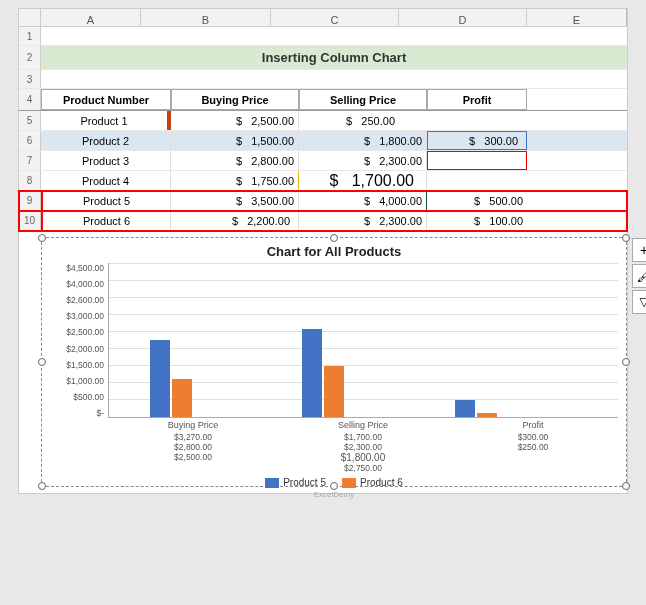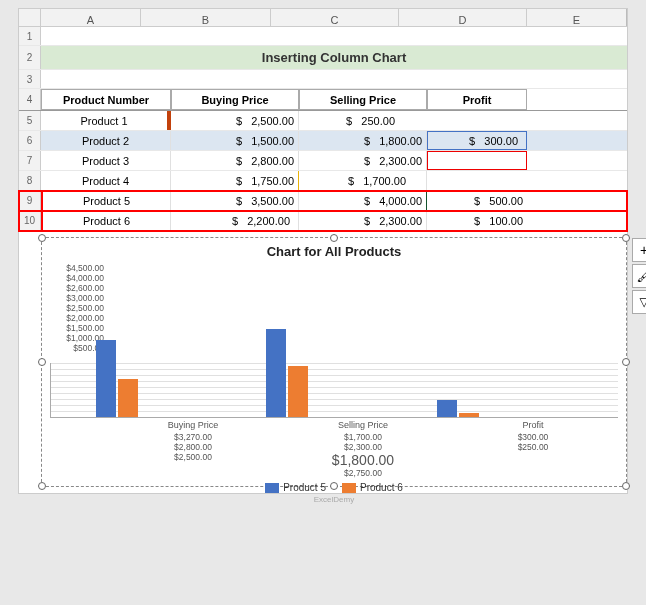--- a/index.html
+++ b/index.html
@@ -86,21 +86,21 @@
       <div style="width:130px; border-right:1px solid #e0e0e0; display:flex; align-items:center; justify-content:center; font-size:11px;">Product 3</div>
       <div style="width:128px; border-right:1px solid #e0e0e0; display:flex; align-items:center; justify-content:flex-end; padding-right:4px; font-size:11px;">$ &nbsp; 2,800.00</div>
       <div style="width:128px; border-right:1px solid #e0e0e0; display:flex; align-items:center; justify-content:flex-end; padding-right:4px; font-size:11px;">$ &nbsp; 2,300.00</div>
       <div style="width:100px; display:flex; align-items:center; justify-content:flex-end; padding-right:4px; font-size:11px; border:1px solid #e00;"></div>
     </div>
 
     <div style="display:flex; height:20px; border-bottom:1px solid #e8e8e8;">
       <div style="width:22px; background:#f2f2f2; border-right:1px solid #ccc; text-align:center; font-size:10px; line-height:20px; color:#666;">8</div>
       <div style="width:130px; border-right:1px solid #e0e0e0; display:flex; align-items:center; justify-content:center; font-size:11px;">Product 4</div>
       <div style="width:128px; border-right:1px solid #eab308; display:flex; align-items:center; justify-content:flex-end; padding-right:4px; font-size:11px;">$ &nbsp; 1,750.00</div>
-      <div style="width:128px; border-right:1px solid #e0e0e0; display:flex; align-items:center; justify-content:flex-end; padding-right:20px; font-size:11px;">$ &nbsp; 1,700.00</div>
+      <div style="width:128px; border-right:1px solid #e0e0e0; display:flex; align-items:center; justify-content:flex-end; padding-right:12px; font-size:16px;">$ &nbsp; 1,700.00</div>
       <div style="width:100px; display:flex; align-items:center; font-size:11px;"></div>
     </div>
 
     <div style="display:flex; height:20px; border-bottom:1px solid #e8e8e8; outline:2px solid red; outline-offset:-1px;">
       <div style="width:22px; background:#f2f2f2; border-right:1px solid #ccc; text-align:center; font-size:10px; line-height:20px; color:#666;">9</div>
       <div style="width:130px; border-right:1px solid #e0e0e0; display:flex; align-items:center; justify-content:center; font-size:11px; border-left:2px solid red;">Product 5</div>
       <div style="width:128px; border-right:1px solid #e0e0e0; display:flex; align-items:center; justify-content:flex-end; padding-right:4px; font-size:11px;">$ &nbsp; 3,500.00</div>
       <div style="width:128px; border-right:1px solid #14532d; display:flex; align-items:center; justify-content:flex-end; padding-right:4px; font-size:11px;">$ &nbsp; 4,000.00</div>
       <div style="width:100px; display:flex; align-items:center; justify-content:flex-end; padding-right:4px; font-size:11px;">$ &nbsp; 500.00</div>
     </div>
@@ -110,21 +110,21 @@
       <div style="width:130px; border-right:1px solid #e0e0e0; display:flex; align-items:center; justify-content:center; font-size:11px; border-left:2px solid red;">Product 6</div>
       <div style="width:128px; border-right:1px solid #e0e0e0; display:flex; align-items:center; justify-content:flex-end; padding-right:8px; font-size:11px;">$ &nbsp; 2,200.00</div>
       <div style="width:128px; border-right:1px solid #e0e0e0; display:flex; align-items:center; justify-content:flex-end; padding-right:4px; font-size:11px;">$ &nbsp; 2,300.00</div>
       <div style="width:100px; display:flex; align-items:center; justify-content:flex-end; padding-right:4px; font-size:11px;">$ &nbsp; 100.00</div>
     </div>
 
     <div style="position:relative; margin:6px 0 6px 22px; border:1px dashed #888; padding:6px 8px; background:white; height:250px;">
 
       <div style="text-align:center; font-weight:bold; font-size:13px; color:#222; margin-bottom:4px;">Chart for All Products</div>
 
-      <div style="display:flex; height:155px;flex-direction:column;">
+      <div style="display:flex; height:155px;">
 
         <div style="width:58px; display:flex; flex-direction:column; justify-content:space-between; align-items:flex-end; padding-right:4px;">
           <div style="font-size:8.5px; color:#555;">$4,500.00</div>
           <div style="font-size:8.5px; color:#555;">$4,000.00</div>
           <div style="font-size:8.5px; color:#555;">$2,600.00</div>
           <div style="font-size:8.5px; color:#555;">$3,000.00</div>
           <div style="font-size:8.5px; color:#555;">$2,500.00</div>
           <div style="font-size:8.5px; color:#555;">$2,000.00</div>
           <div style="font-size:8.5px; color:#555;">$1,500.00</div>
           <div style="font-size:8.5px; color:#555;">$1,000.00</div>
@@ -169,21 +169,21 @@
 
       <div style="display:flex; margin-left:58px; margin-top:2px;">
         <div style="flex:1; text-align:center;">
           <div style="font-size:8.5px; color:#555;">$3,270.00</div>
           <div style="font-size:8.5px; color:#555;">$2,800.00</div>
           <div style="font-size:8.5px; color:#555;">$2,500.00</div>
         </div>
         <div style="flex:1; text-align:center;">
           <div style="font-size:8.5px; color:#555;">$1,700.00</div>
           <div style="font-size:8.5px; color:#555;">$2,300.00</div>
-          <div style="font-size:14px; color:#555;">$1,800.00</div>
+          <div style="font-size:10px; color:#555;">$1,800.00</div>
           <div style="font-size:8.5px; color:#555;">$2,750.00</div>
         </div>
         <div style="flex:1; text-align:center;">
           <div style="font-size:8.5px; color:#555;">$300.00</div>
           <div style="font-size:8.5px; color:#555;">$250.00</div>
         </div>
       </div>
 
       <div style="display:flex; justify-content:center; gap:16px; margin-top:4px;">
         <div style="display:flex; align-items:center; gap:4px;">

